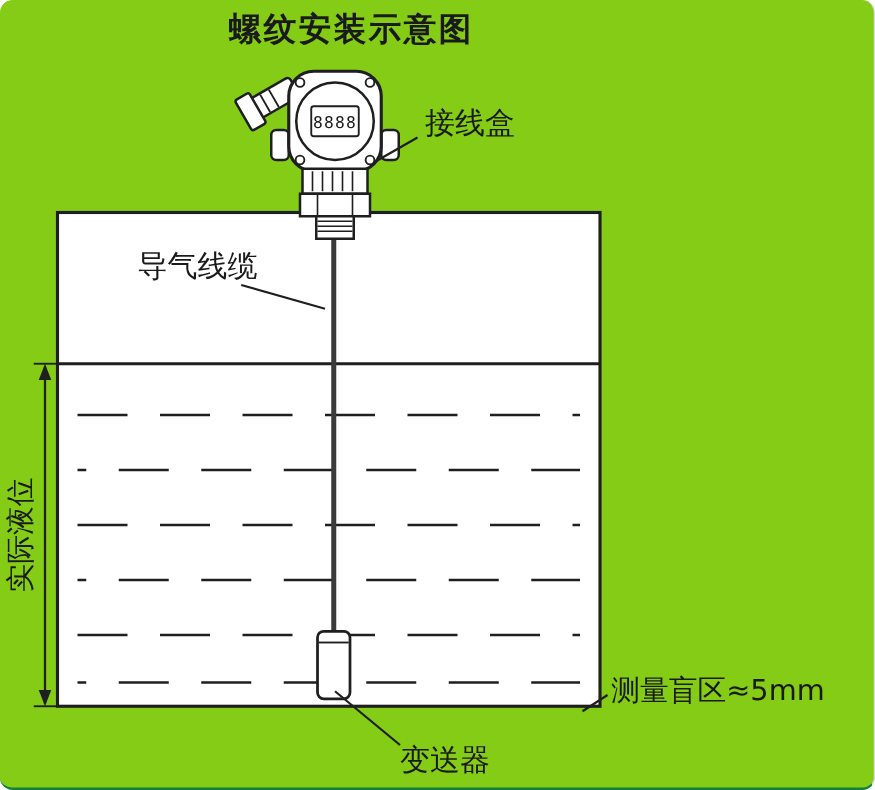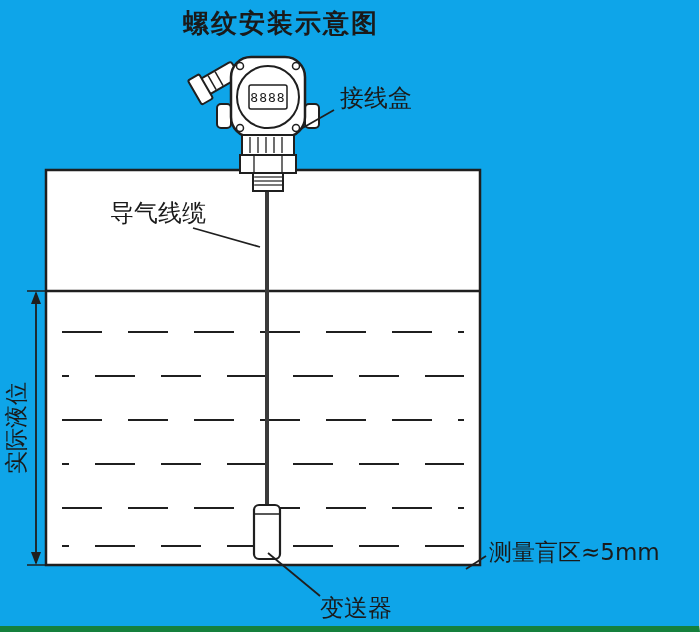--- a/index.html
+++ b/index.html
@@ -1,20 +1,21 @@
 <!DOCTYPE html>
 <html><head>
 <meta charset="utf-8">
 <style>
   html,body{margin:0;padding:0;background:#fff;}
   .page{
-    width:700px;height:632px;position:relative;background:#0ea5e9;
-    border-right:1px solid #d9d9d9;border-bottom:6px solid #15803d;
+    width:700px;height:632px;position:relative;background:#84cc16;
+    border-right:1px solid #d9d9d9;border-bottom:2px solid #15803d;
     box-sizing:border-box;overflow:hidden;
     font-family:"DejaVu Sans",sans-serif;
+    border-radius:10px;
   }
   svg{display:block;}
   text{fill:#1a1a1a;}
   .t-title{font-size:26px;font-weight:600;letter-spacing:2px;}
   .t-label{font-size:24px;}
   .t-label-sm{font-size:23px;}
   .t-lcd{font-size:13px;font-family:"DejaVu Sans Mono",monospace;letter-spacing:1px;}
   .stroke{stroke:#1f1f1f;fill:none;}
   .fillw{fill:#ffffff;stroke:#1f1f1f;}
 </style>

